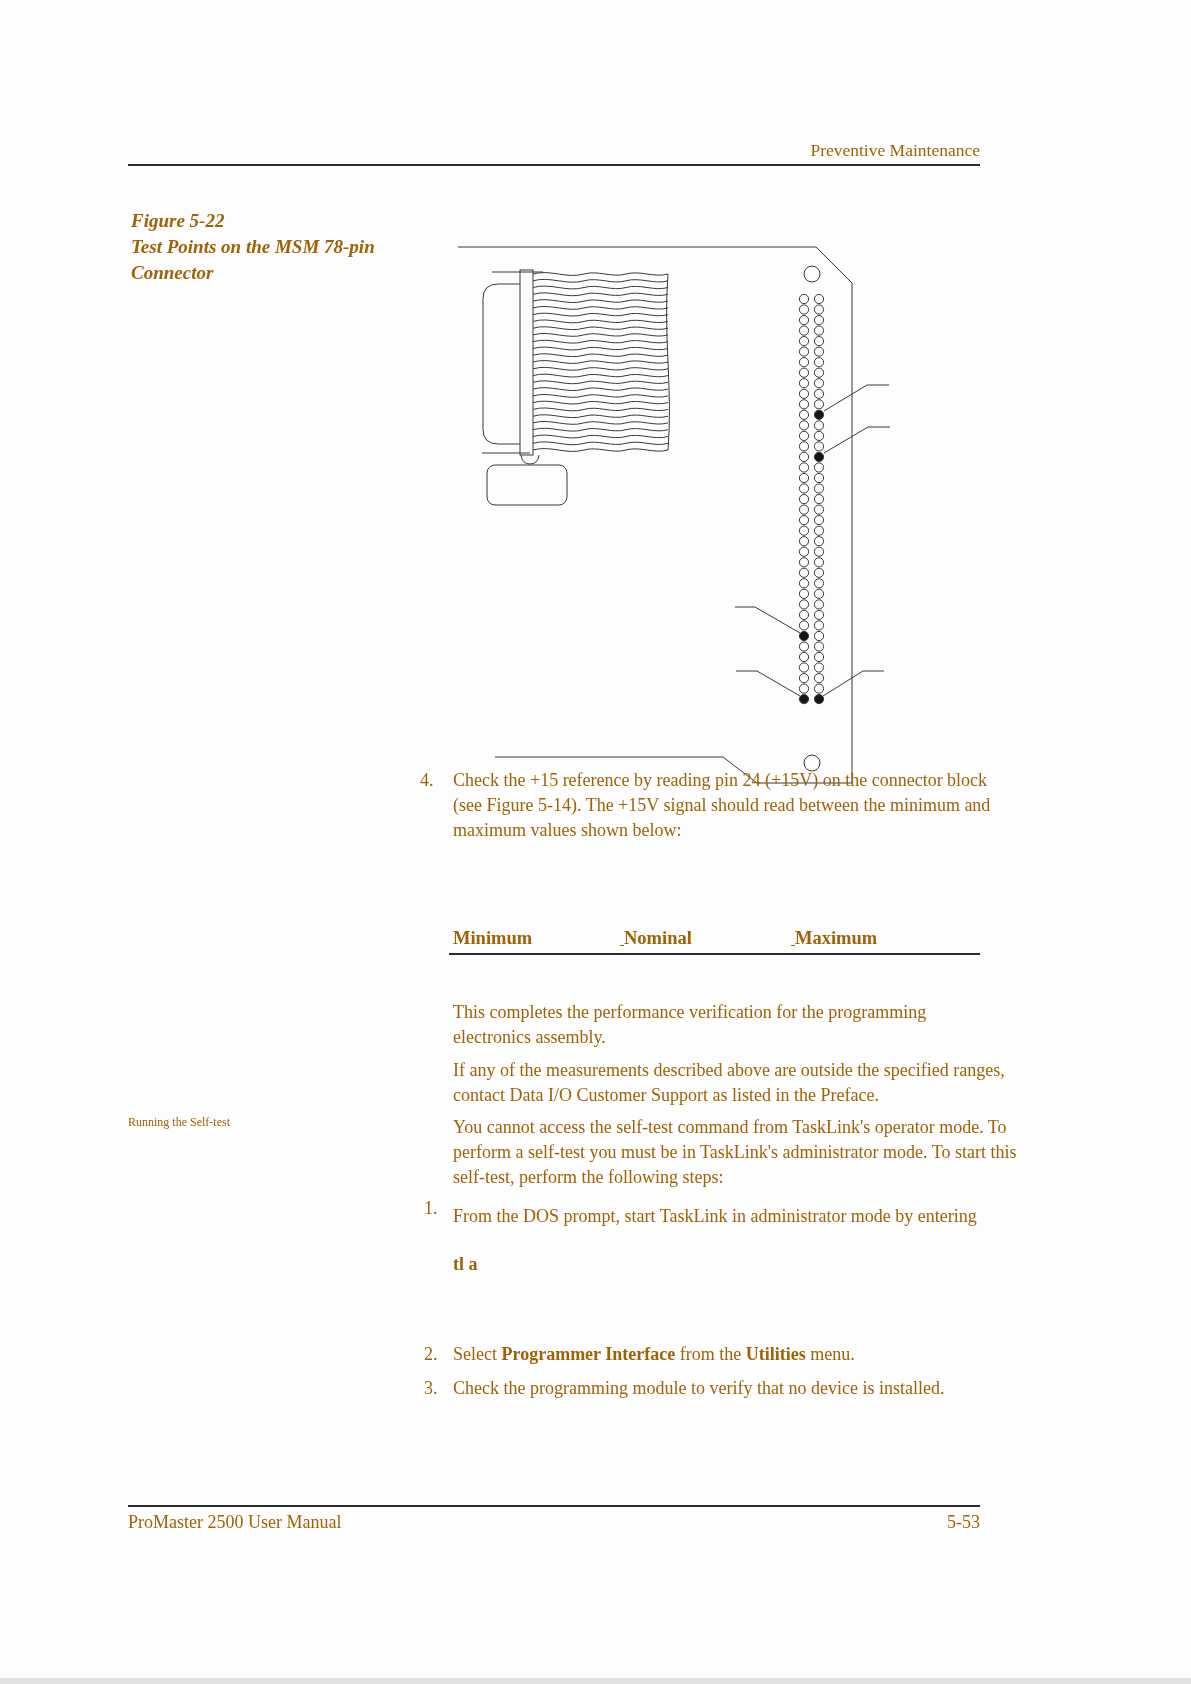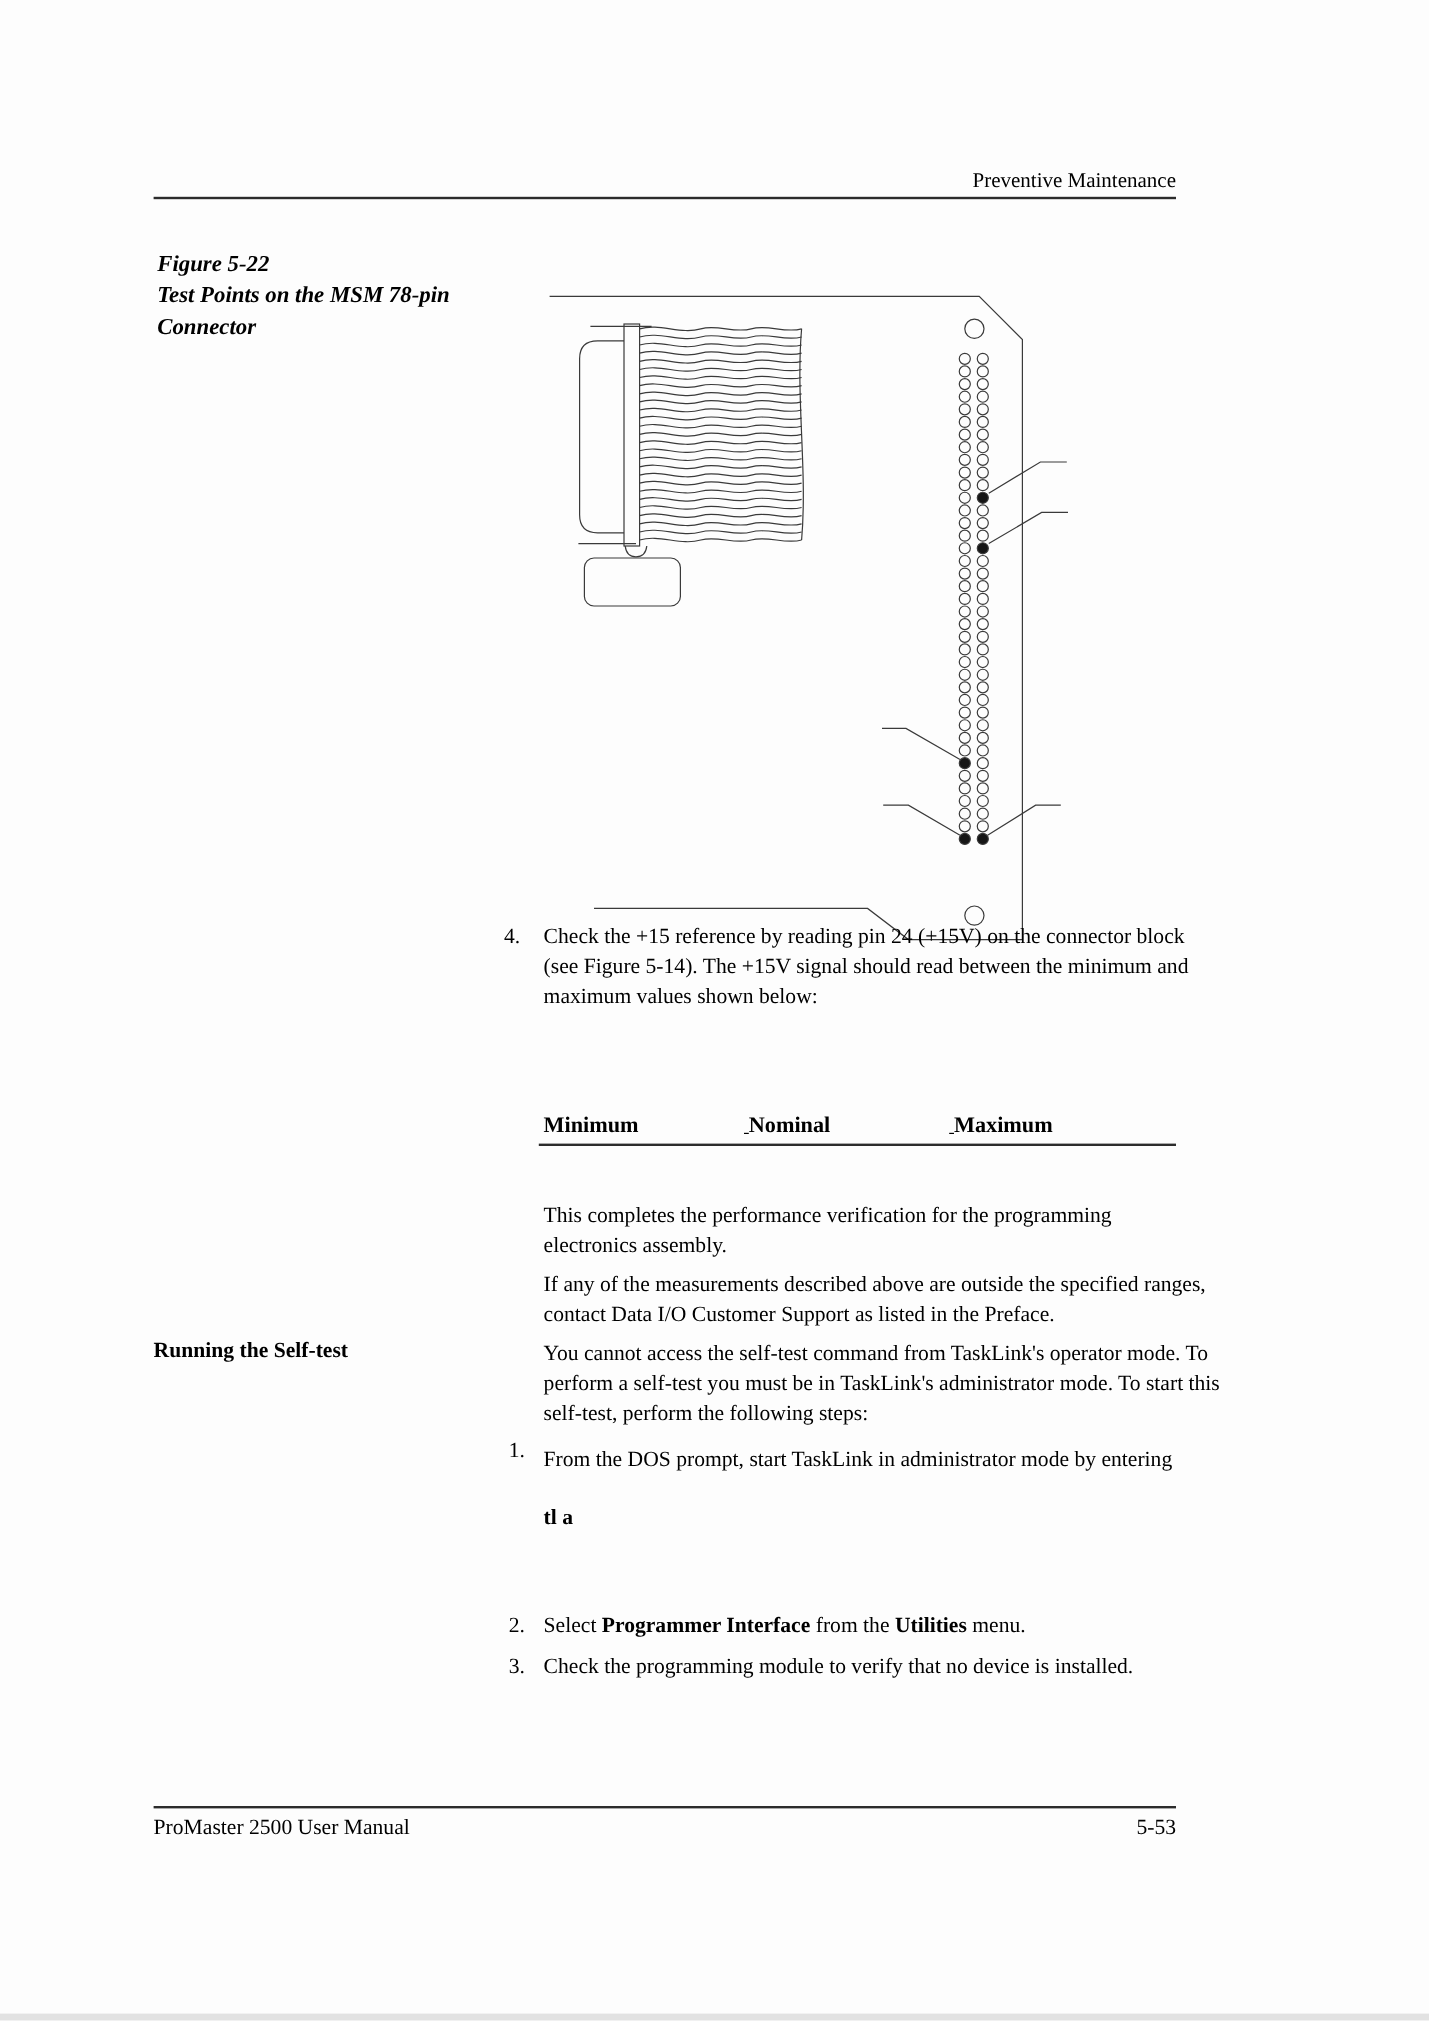--- a/index.html
+++ b/index.html
@@ -1,29 +1,29 @@
 <!DOCTYPE html>
 <html><head>
 <meta charset="utf-8">
 <style>
   html,body{margin:0;padding:0;background:#ffffff;}
   .page{
     position:relative;
     width:1191px;height:1684px;
     background:#fdfdfd;
     font-family:"Liberation Serif","DejaVu Serif",serif;
-    color:#000000;
+    color:#a16207;
     overflow:hidden;
   }
   .abs{position:absolute;}
   .body-text{font-size:18px;line-height:25px;}
   .hdr{font-size:17.5px;}
   .rule{background:#2c2c2c;height:2px;}
   .caption{font-size:19px;line-height:26px;font-style:italic;font-weight:bold;}
-  .side-head{font-size:18px;font-weight:bold;}
+  .side-head{font-size:12px;font-weight:normal;}
   .tbl-head{font-size:18.5px;font-weight:bold;}
   .tbl-val{font-size:18.5px;}
   .tbl-cell{display:inline-block;width:167px;}
   .cmd{font-weight:bold;}
   .footer-row{display:flex;justify-content:space-between;font-size:18px;}
   svg{overflow:visible;}
   .fig-stroke{stroke:#3a3a3a;fill:none;stroke-width:1;}
 </style>
 </head>
 <body>

